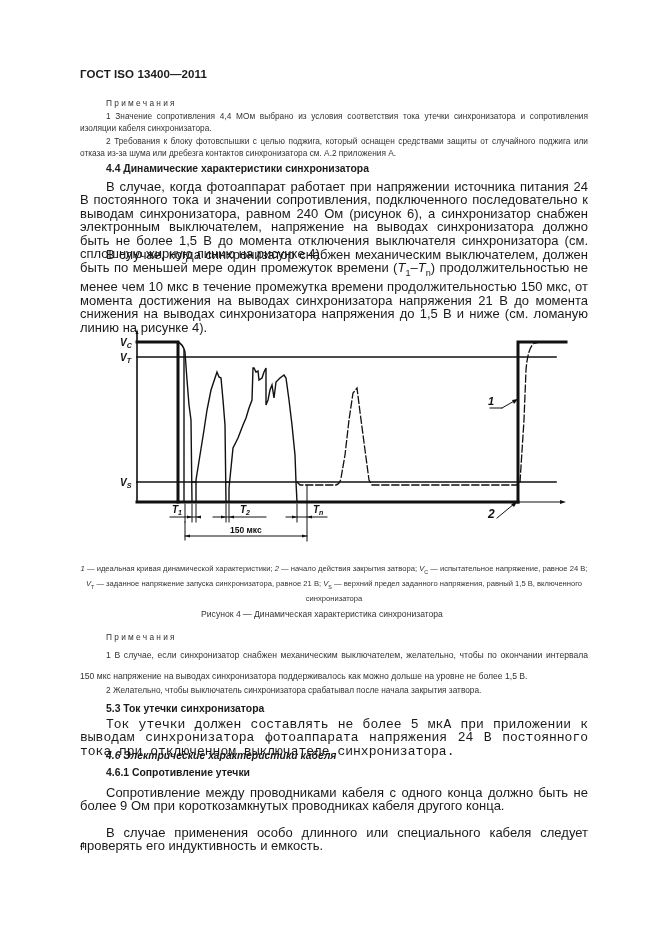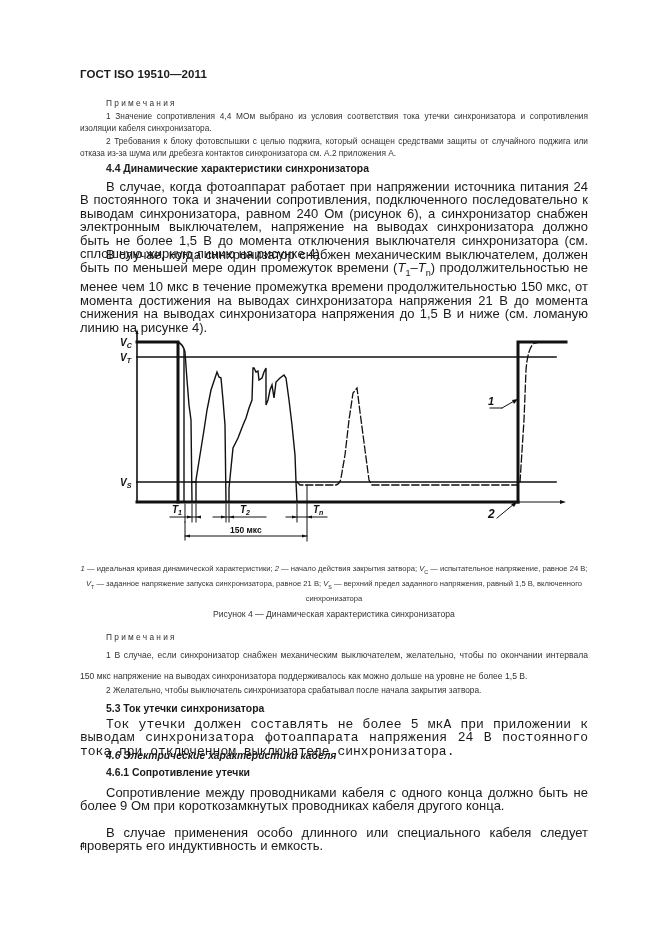--- a/index.html
+++ b/index.html
@@ -6,29 +6,29 @@
   body { width:661px; height:936px; position:relative; overflow:hidden;
          font-family:"Liberation Sans", sans-serif; color:#1a1a1a; }
   .abs { position:absolute; }
   .hdr { left:80px; top:68px; font-size:11.5px; font-weight:bold; letter-spacing:0.1px; }
   .p { position:absolute; left:80px; width:508px; font-size:13px; line-height:13.4px; text-align:justify; }
   .small { font-size:8.3px; line-height:12.4px; color:#333; }
   .ind { text-indent:26px; }
   .spaced { letter-spacing:2.3px; }
   .sec { font-weight:bold; font-size:10.4px; }
   .caption { position:absolute; left:80px; width:508px; font-size:7.6px; line-height:12.5px; text-align:center; color:#333; }
-  .figtitle { position:absolute; left:80px; width:508px; top:609px; font-size:8.6px; text-align:center; color:#333; }
+  .figtitle { position:absolute; left:68px; width:508px; top:609px; font-size:8.6px; text-align:center; color:#333; }
   .pageno { left:80px; top:840px; font-size:8.6px; }
   svg text { font-family:"Liberation Sans", sans-serif; }
   sub { font-size:70%; }
 </style>
 </head>
 <body>
 
-<div class="abs hdr">ГОСТ  ISO 19510—2011</div>
+<div class="abs hdr">ГОСТ  ISO 13400—2011</div>
 
 <div class="p small ind spaced" style="top:97px;">Примечания</div>
 <div class="p small ind" style="top:110px;">1  Значение сопротивления 4,4 МОм выбрано из условия соответствия тока утечки синхронизатора и сопротивления изоляции кабеля синхронизатора.</div>
 <div class="p small ind" style="top:135px;">2  Требования к блоку фотовспышки с целью поджига, который оснащен средствами защиты от случайного поджига или отказа из-за шума или дребезга контактов синхронизатора см. А.2 приложения А.</div>
 
 <div class="p ind sec" style="top:162px;">4.4  Динамические характеристики синхронизатора</div>
 <div class="p ind" style="top:180px;">В случае, когда фотоаппарат работает при напряжении источника питания 24 В постоянного тока и значении сопротивления, подключенного последовательно к выводам синхронизатора,  равном 240 Ом (рисунок 6), а синхронизатор снабжен электронным выключателем, напряжение на выводах синхронизатора должно быть не более 1,5 В до момента отключения выключателя синхронизатора (см. сплошную жирную линию на рисунке 4).</div>
 <div class="p ind" style="top:248px;"><span>В случае, когда синхронизатор снабжен механическим выключателем, должен быть по меньшей мере один промежуток времени (</span><i>T</i><sub>1</sub><span>–</span><i>T</i><sub>n</sub><span>) продолжительностью не менее чем 10 мкс в течение промежутка времени продолжительностью 150 мкс, от момента достижения на выводах синхронизатора напряжения 21 В до момента снижения на выводах синхронизатора напряжения до 1,5 В и ниже (см. ломаную линию на рисунке 4).</span></div>
 
 <svg class="abs" style="left:0; top:0;" width="661" height="936">

